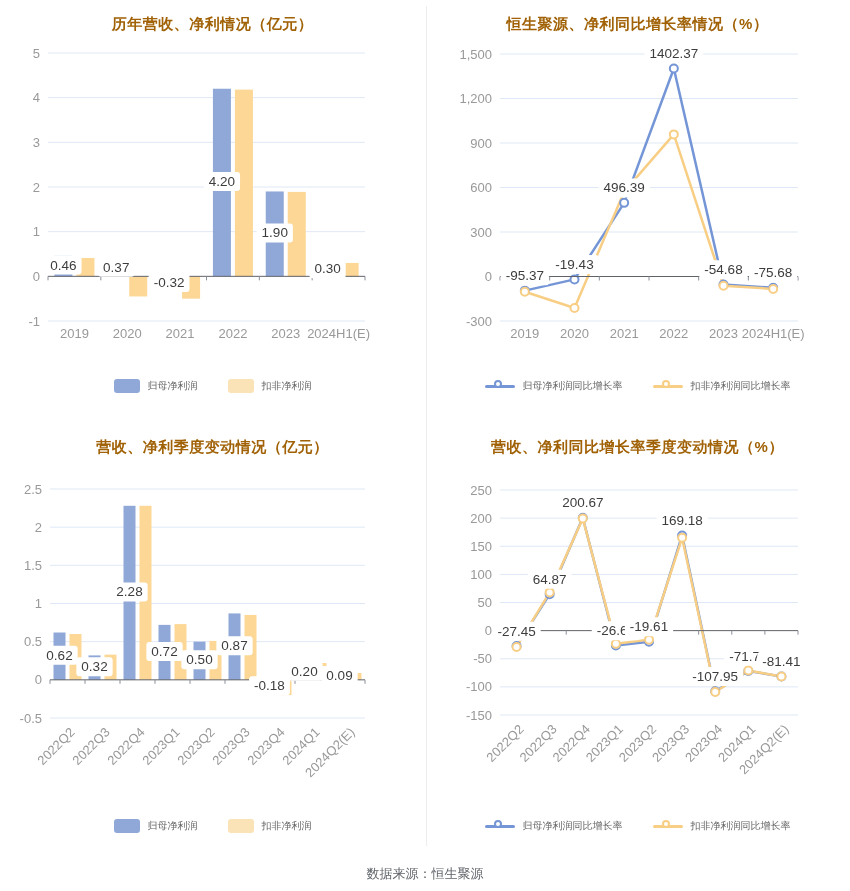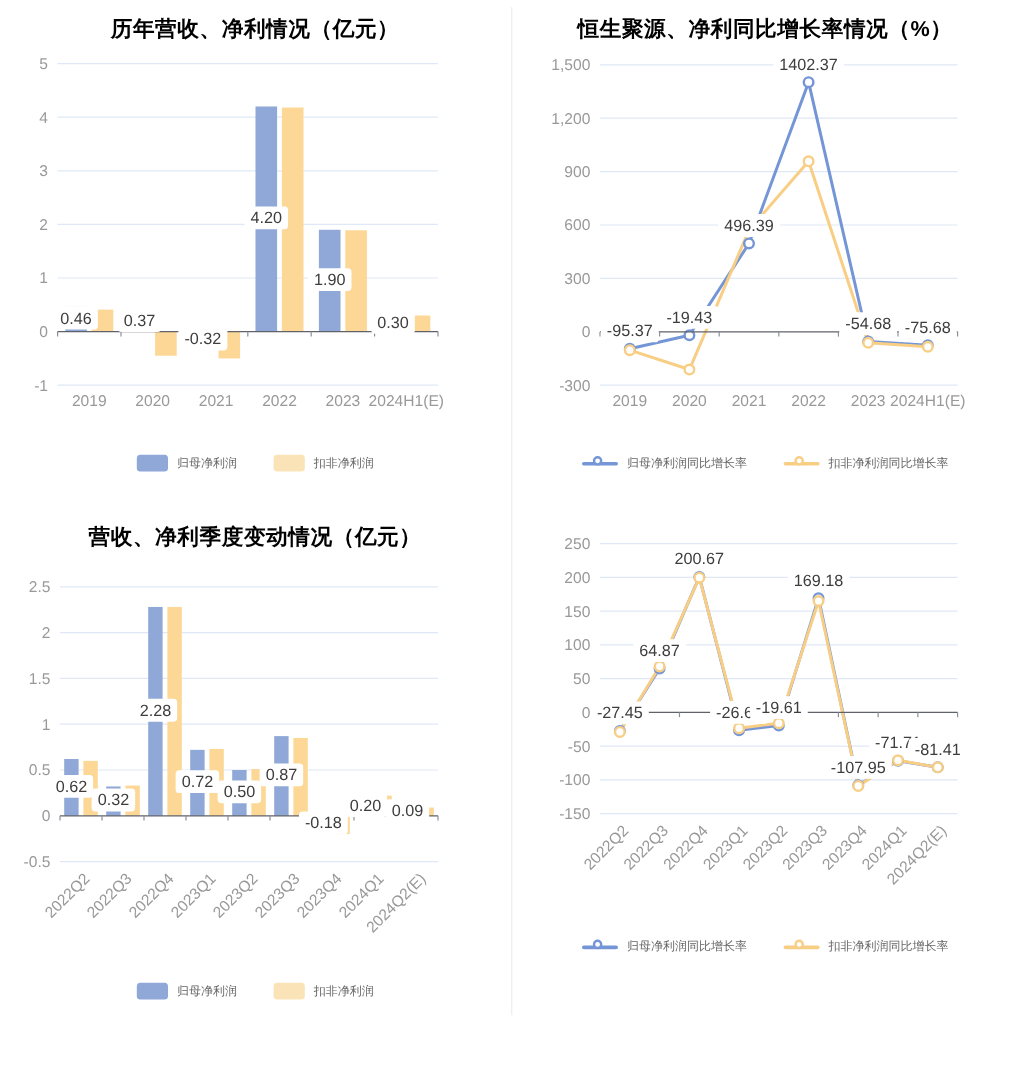--- a/index.html
+++ b/index.html
@@ -1,21 +1,21 @@
 <!DOCTYPE html>
 <html><head>
 <meta charset="utf-8">
 <style>
   * { margin:0; padding:0; box-sizing:border-box; }
   html,body { width:850px; height:891px; background:#ffffff; font-family:"Liberation Sans", sans-serif; }
   .page { position:relative; width:850px; height:891px; background:#fff; overflow:hidden; }
   .vdivider { position:absolute; left:426px; top:6px; width:1px; height:840px; background:#ededed; }
   .grid { display:grid; grid-template-columns:425px 425px; grid-template-rows:422px 434px; }
   .panel { display:flex; flex-direction:column; align-items:center; }
-  .chart-title { margin-top:12px; height:24px; line-height:24px; font-size:18px; font-weight:700; color:#000000; text-align:center; letter-spacing:0.5px; }
+  .chart-title { margin-top:12px; height:24px; line-height:24px; font-size:15px; font-weight:700; color:#a16207; text-align:center; letter-spacing:0.5px; }
   .panel.bottom .chart-title { margin-top:13px; }
   svg.chart { margin-top:2px; display:block; }
   .panel.bottom svg.chart { margin-top:8px; }
   .legend { margin-top:26px; display:flex; justify-content:center; align-items:center; gap:30px; height:20px; }
   .panel.bottom .legend { margin-top:14px; }
   .legend-item { display:flex; align-items:center; gap:8px; cursor:pointer; }
   .legend-label { font-size:10px; color:#666; }
   .swatch-bar { display:inline-block; width:26px; height:14px; border-radius:3px; }
   .swatch-line { position:relative; display:inline-block; width:30px; height:14px; }
   .swatch-line .sl-line { position:absolute; left:0; right:0; top:5.5px; height:3px; border-radius:2px; display:block; }
@@ -251,20 +251,21 @@
           <span class="legend-label">归母净利润</span>
         </div>
         <div class="legend-item">
           <span class="swatch-bar" style="background-color: rgb(251, 227, 184);"></span>
           <span class="legend-label">扣非净利润</span>
         </div>
       </div>
     </section>
 
     <section class="panel bottom">
+      <h2 class="chart-title">营收、净利同比增长率季度变动情况（%）</h2>
       <svg class="chart" width="425" height="335">
           <line x1="75" x2="373" y1="248" y2="248" stroke="#dfe8f6" stroke-width="1"></line>
           <text x="67" y="252.5" text-anchor="end" class="tick" fill="#999999">-150</text>
           <line x1="75" x2="373" y1="219.875" y2="219.875" stroke="#dfe8f6" stroke-width="1"></line>
           <text x="67" y="224.375" text-anchor="end" class="tick" fill="#999999">-100</text>
           <line x1="75" x2="373" y1="191.75" y2="191.75" stroke="#dfe8f6" stroke-width="1"></line>
           <text x="67" y="196.25" text-anchor="end" class="tick" fill="#999999">-50</text>
           <text x="67" y="168.125" text-anchor="end" class="tick" fill="#999999">0</text>
           <line x1="75" x2="373" y1="135.5" y2="135.5" stroke="#dfe8f6" stroke-width="1"></line>
           <text x="67" y="140" text-anchor="end" class="tick" fill="#999999">50</text>
@@ -347,14 +348,15 @@
           <span class="swatch-line">
             <i class="sl-line" style="background-color: rgb(248, 206, 133);"></i>
             <i class="sl-ring" style="border-color: rgb(248, 206, 133);"></i>
           </span>
           <span class="legend-label">扣非净利润同比增长率</span>
         </div>
       </div>
     </section>
 
   </div>
+  <div class="footer">数据来源：恒生聚源</div>
   <div class="vdivider"></div>
 </div>
 
 </body></html>

